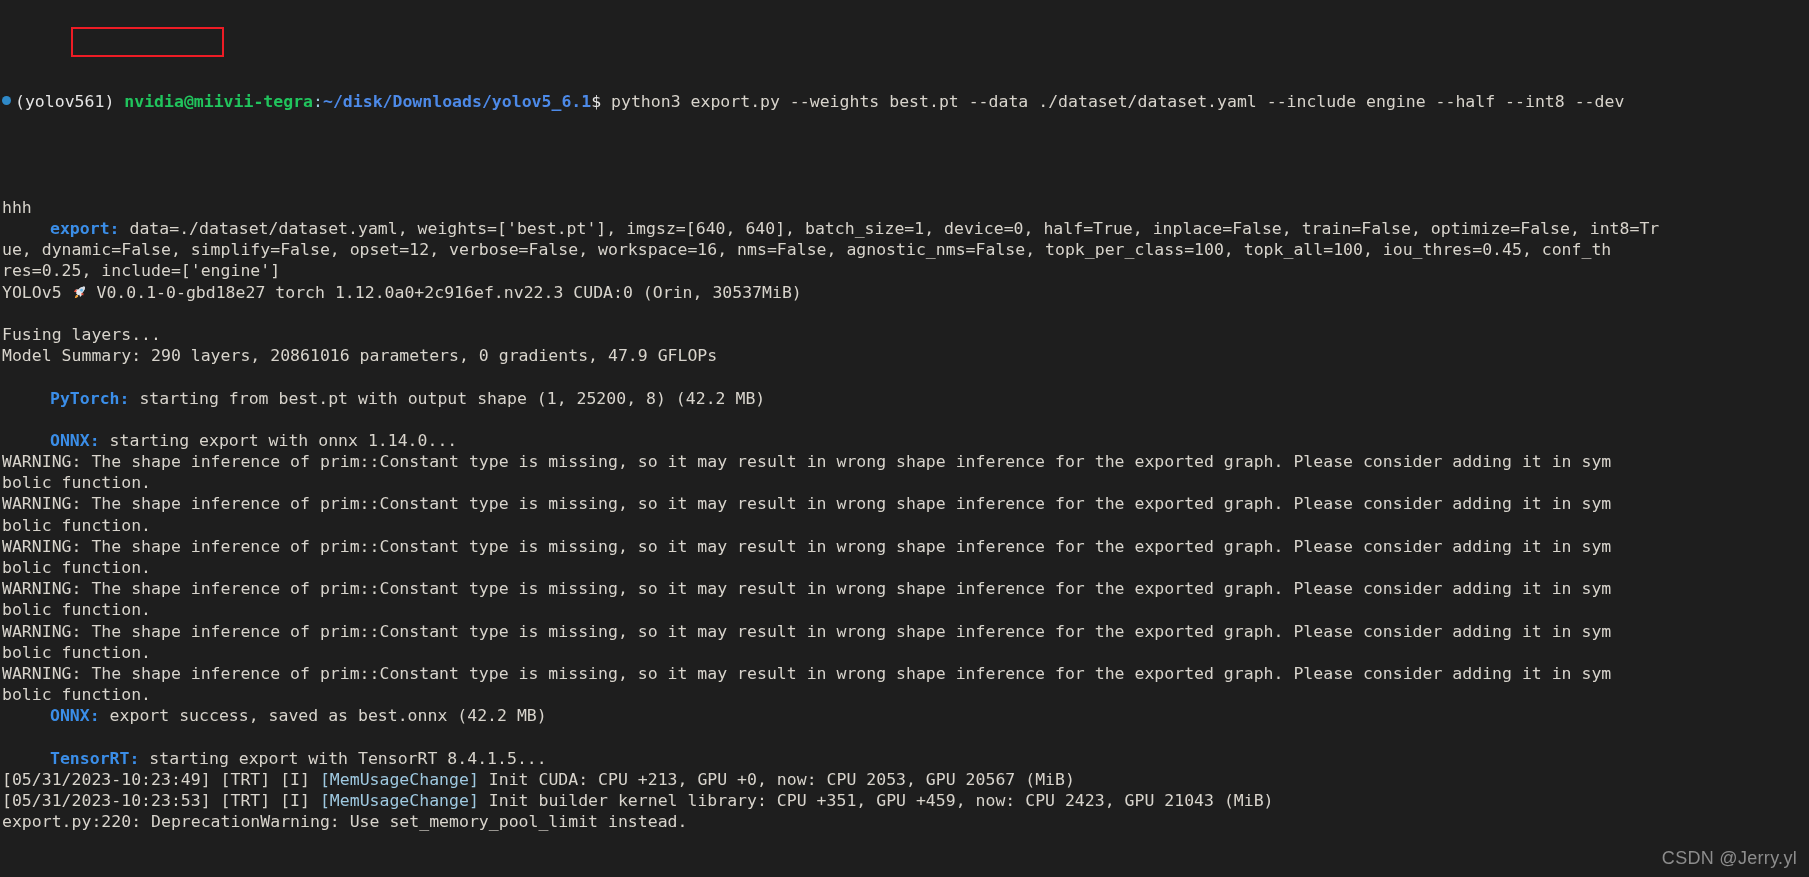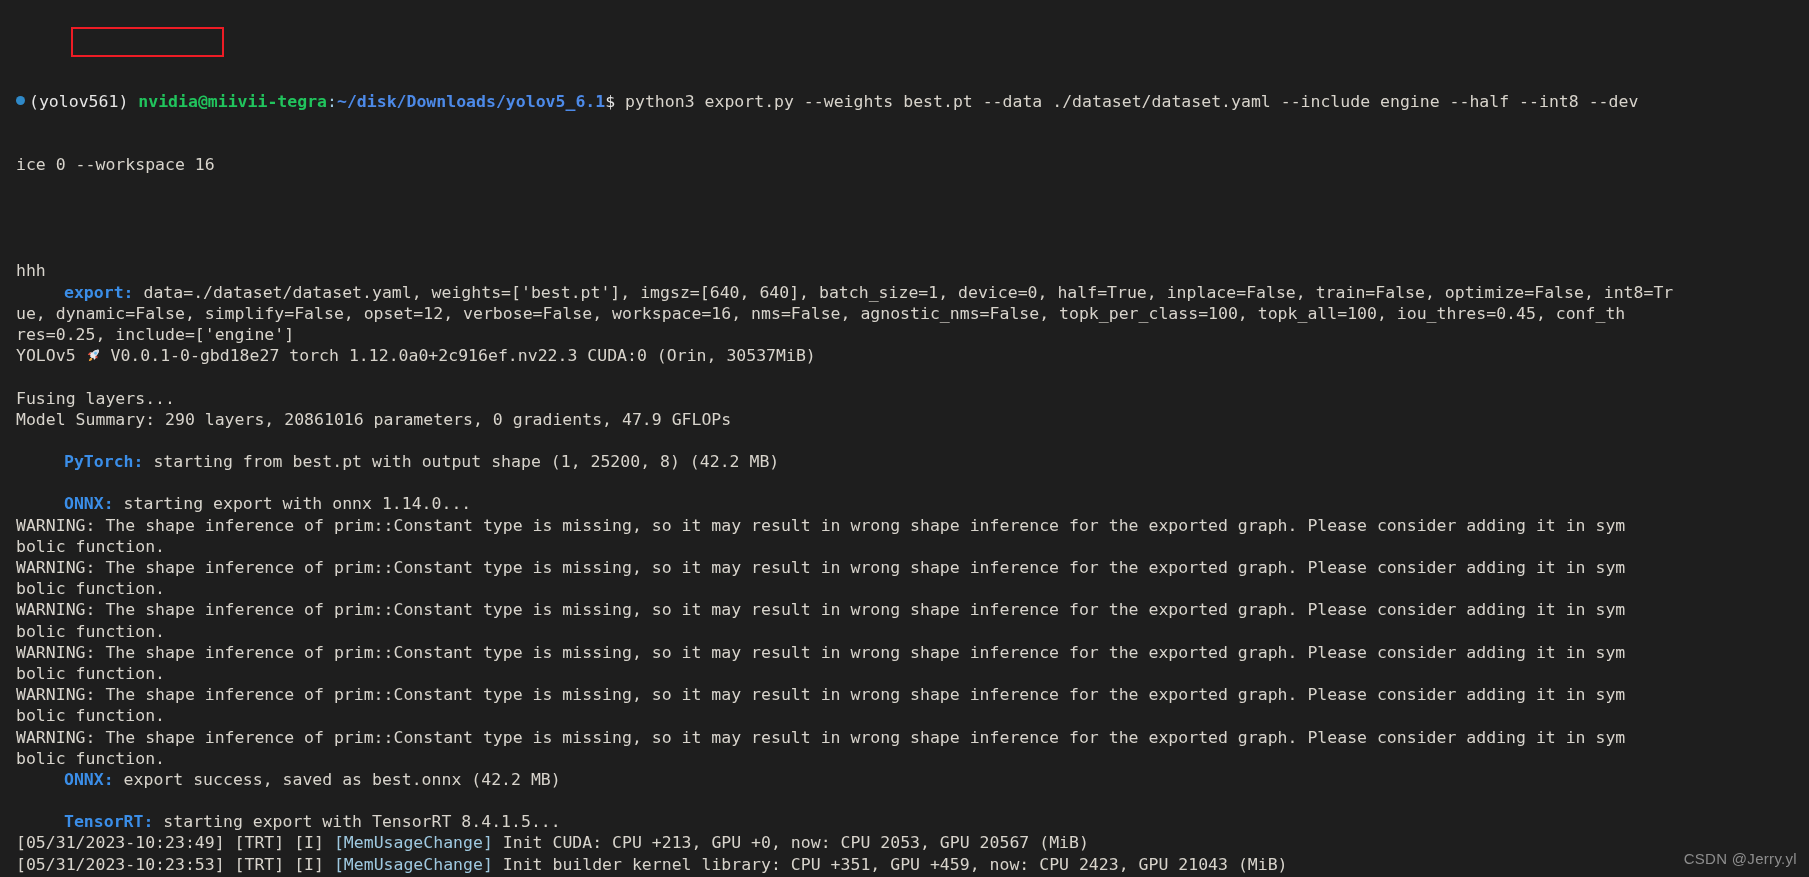--- a/index.html
+++ b/index.html
@@ -21,21 +21,21 @@
     color: #d4d4d4;
     font-size: 16.5px;
     line-height: 21.2px;
     padding: 6px 0 0 0;
     box-sizing: border-box;
     white-space: pre;
     letter-spacing: 0px;
   }
   .line {
     height: 21.2px;
-    padding-left: 16px;
+    padding-left: 2px;
     white-space: pre;
     overflow: visible;
   }
   .blank { height: 21.2px; }
 
   
   .c-white   { color: #e6e6e6; }
   .c-green   { color: #21c45d; font-weight: bold; }
   .c-blue    { color: #4d8ae8; font-weight: bold; }
   .c-label   { color: #3b8ee8; font-weight: bold; margin-left: 48px; }
@@ -74,32 +74,31 @@
     box-sizing: border-box;
     pointer-events: none;
   }
 
   #watermark {
     position: absolute;
     right: 12px;
     bottom: 8px;
     color: #8d8d8d;
     font-family: "Liberation Sans", sans-serif;
-    font-size: 15px;
+    font-size: 18px;
     letter-spacing: 0.3px;
   }
 </style>
 </head>
 <body>
 
 <div id="terminal">
 
   
   <div class="line" id="prompt-line"><span class="dot"></span><span class="c-white">(yolov561) </span><span class="c-green">nvidia@miivii-tegra</span><span class="c-cyan">:</span><span class="c-blue">~/disk/Downloads/yolov5_6.1</span><span class="c-white">$</span><span class="c-text"> python3 export.py --weights best.pt --data ./dataset/dataset.yaml --include engine --half --int8 --dev</span></div>
-  <div class="line" id="prompt-line-wrap"><span class="c-text">ice 0 </span><span class="c-text">--workspace 16</span></div>
 
   
   <div id="log-lines"><div class="line"><span class="c-text">hhh</span></div><div class="line"><span class="c-label">export:</span><span class="c-text"> data=./dataset/dataset.yaml, weights=['best.pt'], imgsz=[640, 640], batch_size=1, device=0, half=True, inplace=False, train=False, optimize=False, int8=Tr</span></div><div class="line"><span class="c-text">ue, dynamic=False, simplify=False, opset=12, verbose=False, workspace=16, nms=False, agnostic_nms=False, topk_per_class=100, topk_all=100, iou_thres=0.45, conf_th</span></div><div class="line"><span class="c-text">res=0.25, include=['engine']</span></div><div class="line"><span class="c-text">YOLOv5 </span><span class="rocket"><svg width="15" height="15" viewBox="0 0 16 16">
             <path d="M12.8 1.6c-2.6.3-4.6 1.6-6 3.3l-1.9-.3-2.3 2.3 2.2.8c-.2.5-.3 1-.4 1.4l1.9 1.9c.5-.1 1-.3 1.5-.5l.8 2.2 2.3-2.3-.3-1.9c1.7-1.4 3-3.4 3.3-6 0-.6-.5-1-1.1-.9z" fill="#e8e8ec"></path>
             <path d="M12.8 1.6c-2.6.3-4.6 1.6-6 3.3l3.8 3.8c1.7-1.4 3-3.4 3.3-6 0-.6-.5-1-1.1-.9z" fill="#d7dde5"></path>
             <circle cx="10.2" cy="5.6" r="1.5" fill="#6bb8e8"></circle>
             <path d="M4.2 4.6l-2.3 2.3 2.2.8 1.2-2.5z" fill="#e8543f"></path>
             <path d="M9.8 10.2l2.2.9.3-2.4-2.5.1z" fill="#e8543f"></path>
             <path d="M4.3 11c-.9.9-1.2 3.1-1.2 3.1s2.2-.3 3.1-1.2c.6-.6.6-1.4.1-1.9-.5-.6-1.4-.6-2 0z" fill="#f2a33c"></path>
           </svg></span><span class="c-text"> V0.0.1-0-gbd18e27 torch 1.12.0a0+2c916ef.nv22.3 CUDA:0 (Orin, 30537MiB)</span></div><div class="blank">&nbsp;</div><div class="line"><span class="c-text">Fusing layers...</span></div><div class="line"><span class="c-text">Model Summary: 290 layers, 20861016 parameters, 0 gradients, 47.9 GFLOPs</span></div><div class="blank">&nbsp;</div><div class="line"><span class="c-label">PyTorch:</span><span class="c-text"> starting from best.pt with output shape (1, 25200, 8) (42.2 MB)</span></div><div class="blank">&nbsp;</div><div class="line"><span class="c-label">ONNX:</span><span class="c-text"> starting export with onnx 1.14.0...</span></div><div class="line"><span class="c-text">WARNING: The shape inference of prim::Constant type is missing, so it may result in wrong shape inference for the exported graph. Please consider adding it in sym</span></div><div class="line"><span class="c-text">bolic function.</span></div><div class="line"><span class="c-text">WARNING: The shape inference of prim::Constant type is missing, so it may result in wrong shape inference for the exported graph. Please consider adding it in sym</span></div><div class="line"><span class="c-text">bolic function.</span></div><div class="line"><span class="c-text">WARNING: The shape inference of prim::Constant type is missing, so it may result in wrong shape inference for the exported graph. Please consider adding it in sym</span></div><div class="line"><span class="c-text">bolic function.</span></div><div class="line"><span class="c-text">WARNING: The shape inference of prim::Constant type is missing, so it may result in wrong shape inference for the exported graph. Please consider adding it in sym</span></div><div class="line"><span class="c-text">bolic function.</span></div><div class="line"><span class="c-text">WARNING: The shape inference of prim::Constant type is missing, so it may result in wrong shape inference for the exported graph. Please consider adding it in sym</span></div><div class="line"><span class="c-text">bolic function.</span></div><div class="line"><span class="c-text">WARNING: The shape inference of prim::Constant type is missing, so it may result in wrong shape inference for the exported graph. Please consider adding it in sym</span></div><div class="line"><span class="c-text">bolic function.</span></div><div class="line"><span class="c-label">ONNX:</span><span class="c-text"> export success, saved as best.onnx (42.2 MB)</span></div><div class="blank">&nbsp;</div><div class="line"><span class="c-label">TensorRT:</span><span class="c-text"> starting export with TensorRT 8.4.1.5...</span></div><div class="line"><span class="c-text">[05/31/2023-10:23:49] [TRT] [I] </span><span class="c-cyan">[MemUsageChange]</span><span class="c-text"> Init CUDA: CPU +213, GPU +0, now: CPU 2053, GPU 20567 (MiB)</span></div><div class="line"><span class="c-text">[05/31/2023-10:23:53] [TRT] [I] </span><span class="c-cyan">[MemUsageChange]</span><span class="c-text"> Init builder kernel library: CPU +351, GPU +459, now: CPU 2423, GPU 21043 (MiB)</span></div><div class="line"><span class="c-text">export.py:220: DeprecationWarning: Use set_memory_pool_limit instead.</span></div></div>

